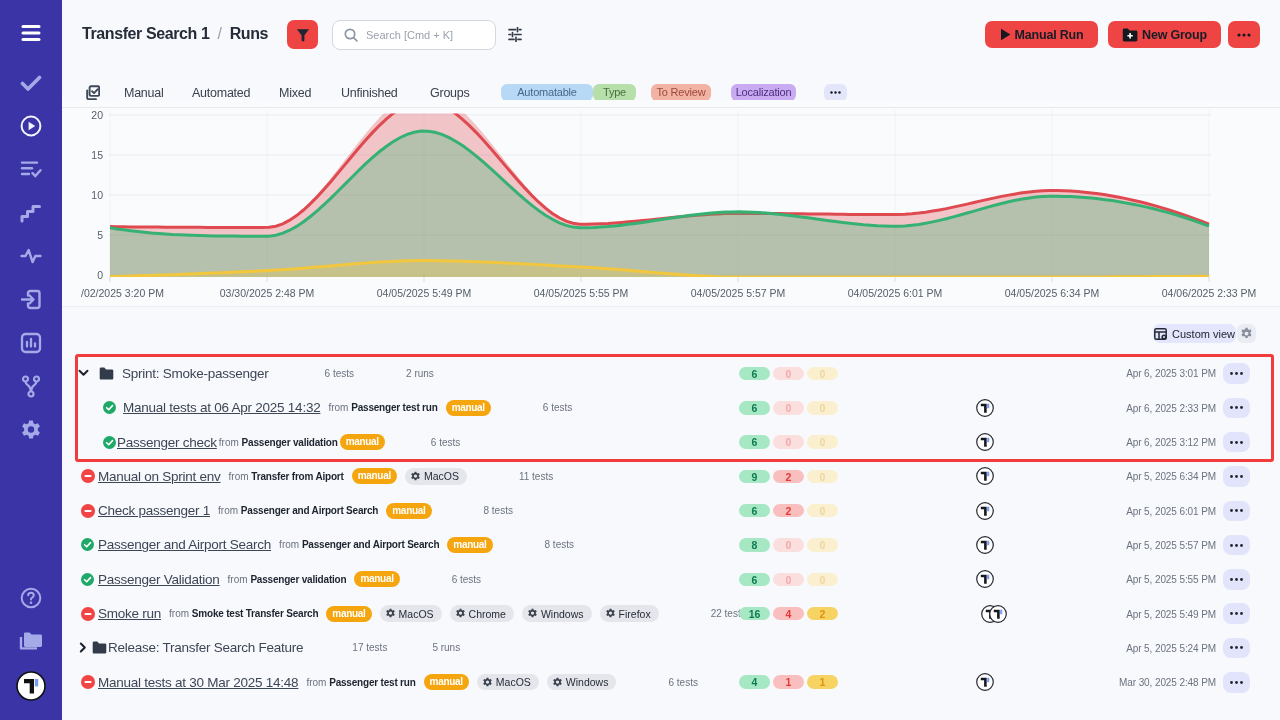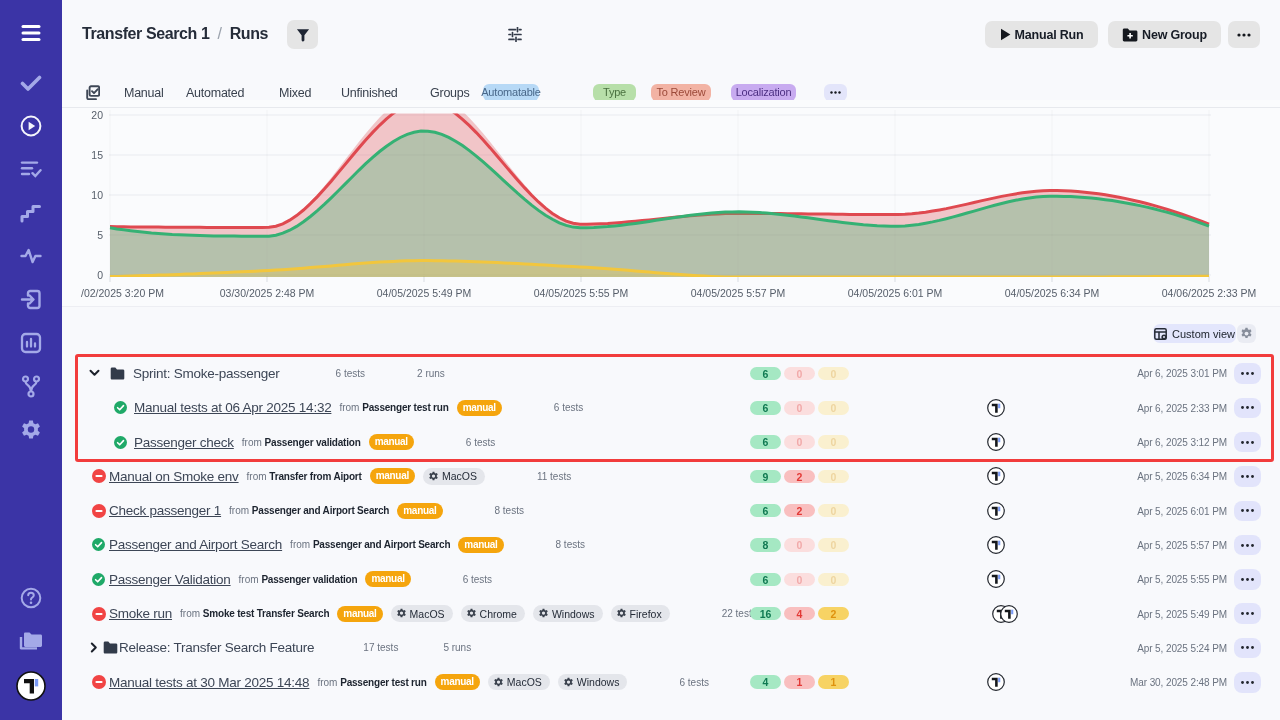--- a/index.html
+++ b/index.html
@@ -6,29 +6,29 @@
 html,body { width:1280px; height:720px; overflow:hidden; background:#f8f9fc;
   font-family:"Liberation Sans", sans-serif; }
 .abs { position:absolute; }
 #page { position:relative; width:1280px; height:720px;border-radius:14px; }
 
 #sidebar { position:absolute; left:0; top:0; width:62px; height:720px; background:#3b34a6; }
 #sidebar svg { position:absolute; left:50%; transform:translateX(-50%); }
 
 .title { position:absolute; left:82px; top:25px; font-size:16px; font-weight:bold; color:#252c39; letter-spacing:-0.4px; white-space:nowrap;}
 .title .sep { color:#9aa1ac; font-weight:400; padding:0 4px;}
-.btn-light { position:absolute; background:#e5e5e5; border-radius:7px; display:flex; align-items:center; justify-content:center; gap:4px; color:#171c26; font-size:12.5px; font-weight:bold; white-space:nowrap; letter-spacing:-0.2px; }
+.btn-light { position:absolute; background:#ef4444; border-radius:7px; display:flex; align-items:center; justify-content:center; gap:4px; color:#171c26; font-size:12.5px; font-weight:bold; white-space:nowrap; letter-spacing:-0.2px; }
 .btn-primary { position:absolute; background:#6a61ef; border-radius:7px; display:flex; align-items:center; justify-content:center; gap:8px; color:#fff; font-size:11.5px; font-weight:bold; white-space:nowrap; letter-spacing:-0.1px; }
 #search { position:absolute; left:332px; top:20px; width:164px; height:30px; background:#fff; border:1px solid #d4d8df; border-radius:8px; display:flex; align-items:center; padding-left:11px; gap:8px; }
 #search span { color:#9aa2ae; font-size:11px; }
 
 .tab { position:absolute; top:85px; height:16px; line-height:16px; font-size:12.5px; color:#39414e; letter-spacing:-0.25px; }
 .pill-tab { position:absolute; top:84px; height:16.5px; border-radius:6px; font-size:11px; display:inline-flex; align-items:center; justify-content:center; white-space:nowrap; letter-spacing:-0.2px; }
 
-.row { position:absolute; left:62px; width:1218px; height:34.3px; }
+.row { position:absolute; left:51px; width:1218px; height:34.3px; }
 .rowflex { position:absolute; top:0; height:34.3px; display:flex; align-items:center; gap:9px; }
 .rtitle { font-size:13.5px; color:#3d4656; white-space:nowrap; letter-spacing:-0.25px;text-decoration:underline; }
 .gtitle { font-size:13.5px; color:#3d4656; white-space:nowrap; letter-spacing:-0.25px; }
 .from { font-size:10px; color:#6b7380; white-space:nowrap; }
 .from b { letter-spacing:-0.2px; }
 .from b { color:#1d242f; }
 .mpill { background:#f5a50d; color:#fff; font-size:10px; font-weight:bold; height:16px; line-height:16px; border-radius:8px; padding:0 6px; letter-spacing:-0.3px; }
 .chip { background:#e4e6eb; color:#252c38; font-size:10.5px; height:16.5px; border-radius:9px; padding:0 8px 0 5px; display:flex; align-items:center; gap:3px; white-space:nowrap; }
 .ntests { font-size:10px; color:#6b7380; white-space:nowrap;padding-left:44px; }
 .cpill { position:absolute; height:13.5px; border-radius:7px; font-size:10.5px; font-weight:bold; text-align:center; line-height:14px; top:50%; margin-top:-6.75px; }
@@ -107,20 +107,27 @@
     <rect x="18.8" y="8" width="3.4" height="7.4" fill="#7b9bf5"></rect>
   </svg>
 </div>
 
 <div class="title">Transfer Search 1 <span class="sep">/</span> Runs</div>
 <div class="btn-light" style="left:287px; top:20px; width:31px; height:29px;">
   <svg width="14" height="14" viewBox="0 0 15 15">
         <path d="M1 1.4 H14 L9 7.9 V13.3 L7.4 14.6 L6 13.3 V7.9 Z" fill="#1e2533"></path>
       </svg>
 </div>
+<div id="search">
+  <svg width="14" height="14" viewBox="0 0 14 14">
+        <circle cx="6" cy="6" r="4.7" fill="none" stroke="#8d95a2" stroke-width="1.7"></circle>
+        <path d="M9.6 9.6 L13 13" stroke="#8d95a2" stroke-width="1.7" stroke-linecap="round"></path>
+      </svg>
+  <span>Search [Cmd + K]</span>
+</div>
 <svg class="abs" style="left:508px; top:27px" width="14" height="15" viewBox="0 0 14 15">
   <g stroke="#333b49" stroke-width="1.7" stroke-linecap="round">
     <path d="M1 2.6 H7.5 M11.5 2.6 H13 M9.5 0.6 V4.6"></path>
     <path d="M1 7.5 H2.5 M6.5 7.5 H13 M4.5 5.5 V9.5"></path>
     <path d="M1 12.4 H6 M10 12.4 H13 M8 10.4 V14.4"></path>
   </g>
 </svg>
 <div class="btn-light" style="left:985px; top:21px; width:113px; height:27px;">
   <svg width="11" height="13" viewBox="0 0 11 13">
         <path d="M1 0.8 L10.4 6.5 L1 12.2 Z" fill="#15181e"></path>
@@ -141,25 +148,25 @@
         <circle cx="12" cy="2" r="1.6" fill="#15181e"></circle>
       </svg>
 </div>
 
 <svg class="abs" style="left:84px; top:84.5px" width="16" height="16" viewBox="0 0 16 16">
   <path d="M3.2 5.5 V13 C3.2 13.7 3.7 14.2 4.4 14.2 H12" fill="none" stroke="#3e4756" stroke-width="1.9" stroke-linecap="round"></path>
   <rect x="5.6" y="1.3" width="9.6" height="9.6" rx="1.4" fill="none" stroke="#3e4756" stroke-width="1.9"></rect>
   <path d="M8 6.2 L10 8.2 L13.8 4.2" fill="none" stroke="#3e4756" stroke-width="1.9" stroke-linecap="round" stroke-linejoin="round"></path>
 </svg>
 <div class="tab" style="left:124px;">Manual</div>
-<div class="tab" style="left:186px;">Automated</div>
+<div class="tab" style="left:192px;">Automated</div>
 <div class="tab" style="left:279px;">Mixed</div>
 <div class="tab" style="left:341px;">Unfinished</div>
 <div class="tab" style="left:430px;">Groups</div>
-<div class="pill-tab" style="left:483px; width:56px; background:#b7d9f6; color:#49688a;">Automatable</div>
+<div class="pill-tab" style="left:501px; width:92px; background:#b7d9f6; color:#49688a;">Automatable</div>
 <div class="pill-tab" style="left:593px; width:43px; background:#b7dfa9; color:#49703f;">Type</div>
 <div class="pill-tab" style="left:651px; width:60px; background:#f2b3a4; color:#9c4a39;">To Review</div>
 <div class="pill-tab" style="left:731px; width:65px; background:#c8abf0; color:#4c2f82;">Localization</div>
 <div class="pill-tab" style="left:824px; width:23px; background:#e3e5fa;">
       <svg width="11" height="3" viewBox="0 0 11 3" style="vertical-align:3px">
         <circle cx="1.5" cy="1.5" r="1.2" fill="#15181e"></circle>
         <circle cx="5.5" cy="1.5" r="1.2" fill="#15181e"></circle>
         <circle cx="9.5" cy="1.5" r="1.2" fill="#15181e"></circle>
       </svg>
     </div>
@@ -281,21 +288,21 @@
       <div class="rdate">Apr 6, 2025 2:33 PM</div>
       <div class="rdots">
         <svg width="13" height="3" viewBox="0 0 13 3">
           <circle cx="1.5" cy="1.5" r="1.4" fill="#22262e"></circle>
           <circle cx="6.5" cy="1.5" r="1.4" fill="#22262e"></circle>
           <circle cx="11.5" cy="1.5" r="1.4" fill="#22262e"></circle>
         </svg>
       </div>
     </div>
 <div class="row" style="top:424.95000000000005px">
-      <div class="rowflex" style="left:52px; gap:8px">
+      <div class="rowflex" style="left:52px; gap:2px">
         <svg width="13" height="13" viewBox="0 0 13 13" style="flex:none">
           <circle cx="6.5" cy="6.5" r="6.5" fill="#1fa968"></circle>
           <path d="M3.6 6.7 L5.7 8.8 L9.5 4.6" fill="none" stroke="#fff" stroke-width="1.6" stroke-linecap="round" stroke-linejoin="round"></path>
         </svg>
         <span class="rtitle" style="margin-left:-1px">Passenger check</span>
         <span class="from">from <b>Passenger validation</b></span>
         <span class="mpill">manual</span>
         <span class="ntests">6 tests</span>
       </div>
       <div class="cpill cgreen" style="left:688px; width:31px;">6</div>
@@ -314,21 +321,21 @@
           <circle cx="11.5" cy="1.5" r="1.4" fill="#22262e"></circle>
         </svg>
       </div>
     </div>
 <div class="row" style="top:459.25px">
       <div class="rowflex" style="left:30px; gap:8px">
         <svg width="14" height="14" viewBox="0 0 14 14" style="flex:none; margin-right:-5px">
           <circle cx="7" cy="7" r="7" fill="#f14444"></circle>
           <rect x="3.4" y="5.9" width="7.2" height="2.2" rx="1.1" fill="#fff"></rect>
         </svg>
-        <span class="rtitle">Manual on Smoke env</span>
+        <span class="rtitle">Manual on Sprint env</span>
         <span class="from">from <b>Transfer from Aiport</b></span>
         <span class="mpill">manual</span>
         <span class="chip"><svg width="11" height="11" viewBox="0 0 23 23" style="flex:none">
             <path fill="#39404c" d="M9.6 1.5h3.8l.5 2.7c.7.2 1.4.5 2 1l2.6-1 1.9 3.3-2.1 1.8c.1.4.1.8.1 1.2s0 .8-.1 1.2l2.1 1.8-1.9 3.3-2.6-1c-.6.4-1.3.8-2 1l-.5 2.7H9.6l-.5-2.7c-.7-.2-1.4-.5-2-1l-2.6 1-1.9-3.3 2.1-1.8c-.1-.4-.1-.8-.1-1.2s0-.8.1-1.2L2.6 7.5l1.9-3.3 2.6 1c.6-.4 1.3-.8 2-1l.5-2.7z"></path>
             <circle cx="11.5" cy="10.5" r="3.4" fill="#e4e6eb"></circle>
           </svg>MacOS</span>
         <span class="ntests">11 tests</span>
       </div>
       <div class="cpill cgreen" style="left:688px; width:31px;">9</div>
       <div class="cpill cred" style="left:722px; width:31px;">2</div>

